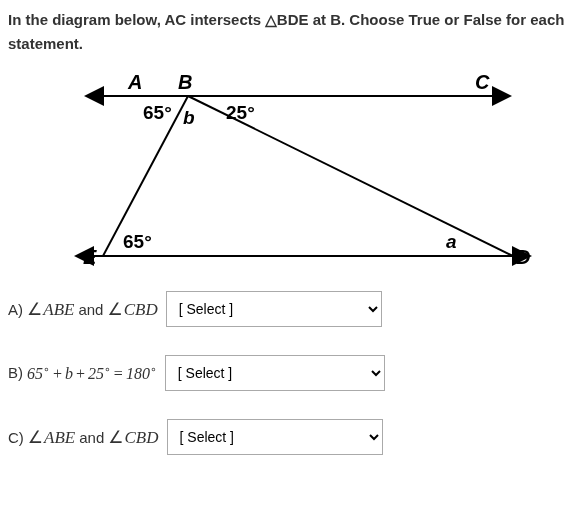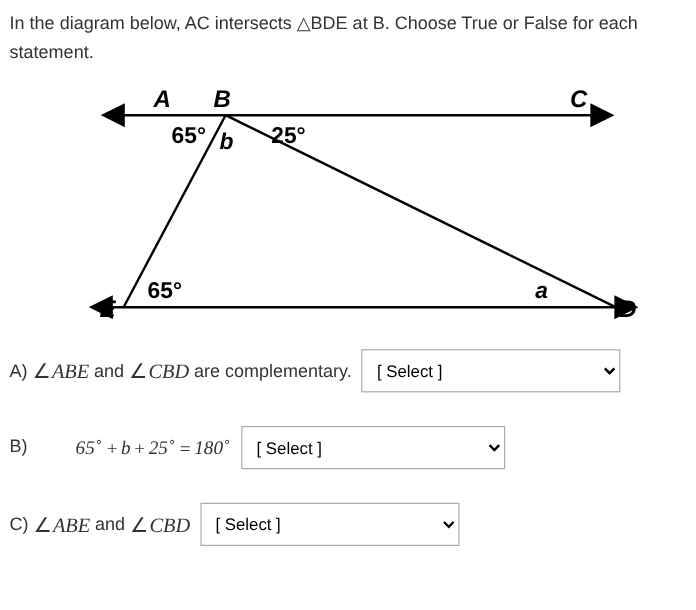--- a/index.html
+++ b/index.html
@@ -7,20 +7,21 @@
       font-size: 15px;
       color: #333;
       margin: 0;
       padding: 8px;
       width: 580px;
       box-sizing: border-box;
     }
     .intro {
       line-height: 1.6;
       margin-bottom: 15px;
+      font-weight: bold;
     }
     .diagram {
       position: relative;
       width: 500px;
       height: 200px;
       margin: 10px 0 20px 40px;
     }
     .question-row {
       display: flex;
       align-items: center;
@@ -49,21 +50,20 @@
       font-size: 17px;
     }
     .angle-sym {
       font-style: normal;
       margin-right: 1px;
     }
     .math {
       font-family: 'Times New Roman', serif;
       font-style: italic;
       font-size: 16px;
-      margin-left: 36px;
     }
     .math .sup { font-size: 11px; vertical-align: super; font-style: normal;}
     .math .op { font-style: normal; padding: 0 3px;}
     .tri {
       font-style: normal;
     }
     svg text {
       font-family: Arial, sans-serif;
     }
   </style>
@@ -112,21 +112,20 @@
     <span>A) </span>
     <span class="angle">
         <span class="angle-sym">∠</span>
         <span>ABE</span>
       </span>
     <span> and </span>
     <span class="angle">
         <span class="angle-sym">∠</span>
         <span>CBD</span>
       </span>
-    <span> are complementary.</span>
   </div>
   <select class="wide">
     <option>[ Select ]</option>
   </select>
 </div>
 
 <div class="question-row">
   <div class="question-text">
     <span>B) </span>
     <span class="math">

